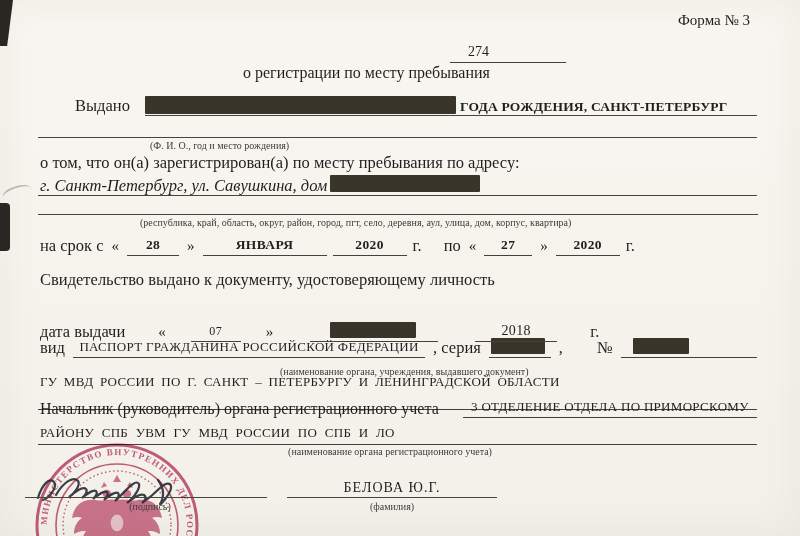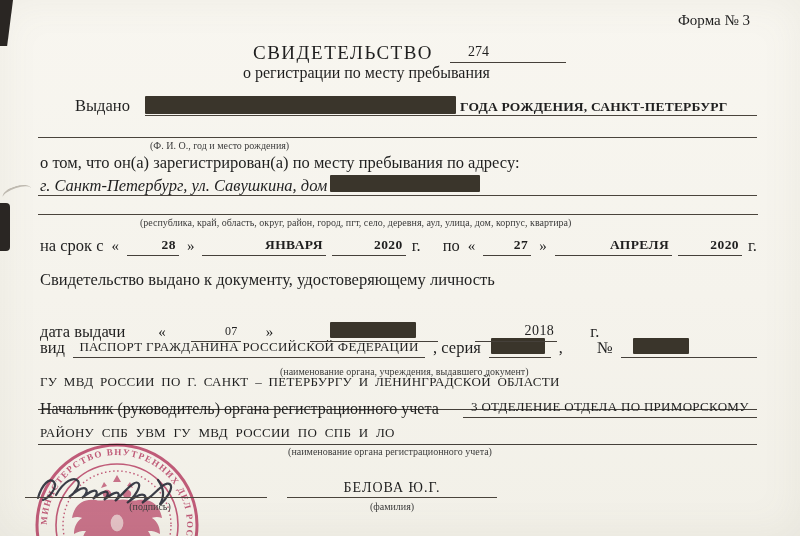--- a/index.html
+++ b/index.html
@@ -12,39 +12,38 @@
     color:#1f1f1f;
     box-shadow:inset 0 0 40px rgba(120,110,90,.08);
   }
   .abs{position:absolute;}
   .cap{font-size:10px;color:#3b3b3b;text-align:center;white-space:nowrap;}
   .caps13{font-size:13px;letter-spacing:.3px;white-space:nowrap;}
   .lbl16{font-size:16.5px;white-space:nowrap;}
   .hline{height:1px;background:#4a443c;}
   .redact{background:#3a352b;border-radius:1px;}
   .fieldrow{display:flex;align-items:flex-end;}
-  .fcell{border-bottom:1.2px solid #45403a;text-align:right;font-weight:bold;
+  .fcell{border-bottom:1.2px solid #45403a;text-align:center;font-weight:bold;
          font-size:13.5px;letter-spacing:.4px;padding:0 3px 2px;white-space:nowrap;}
   .quote{font-size:15px;padding:0 2px 1px;}
   .barcell{position:relative;border-bottom:1.2px solid #45403a;height:20px;}
   .barcell .redact{position:absolute;bottom:3px;height:16px;}
   .stamp-svg{mix-blend-mode:multiply;opacity:.88;}
 </style>
 </head>
 <body>
 
 <div class="page">
 
   <div class="abs" style="left:0;top:0;width:13px;height:46px;background:#2a2623;clip-path:polygon(0 0,100% 0,55% 100%,0 100%);"></div>
   <div class="abs" style="left:0;top:203px;width:10px;height:48px;background:#2a2623;border-radius:0 4px 4px 0;"></div>
   <div class="abs" style="left:2px;top:186px;width:30px;height:12px;border-top:2px solid #a9a398;border-radius:50%;transform:rotate(-18deg);opacity:.7;"></div>
 
   <div class="abs" style="right:50px;top:12px;font-size:15px;">Форма № 3</div>
 
-  <div class="abs" style="left:253px;top:42px;font-size:19px;letter-spacing:1.5px;">СВИДЕТЕЛЬСТВО</div>
   <div class="abs" style="left:450px;top:44px;width:116px;font-size:14px;padding-left:18px;border-bottom:1.2px solid #45403a;box-sizing:border-box;height:19px;">274</div>
   <div class="abs" style="left:243px;top:64px;font-size:16px;">о регистрации по месту пребывания</div>
 
   <div class="abs lbl16" style="left:75px;top:96px;">Выдано</div>
   <div class="abs redact" style="left:145px;top:96px;width:311px;height:18px;"></div>
   <div class="abs" style="left:460px;top:99px;font-size:13.5px;font-weight:bold;letter-spacing:.2px;white-space:nowrap;">ГОДА РОЖДЕНИЯ, САНКТ-ПЕТЕРБУРГ</div>
   <div class="abs hline" style="left:145px;top:115px;width:612px;"></div>
 
   <div class="abs hline" style="left:38px;top:137px;width:719px;"></div>
   <div class="abs cap" style="left:150px;top:140px;">(Ф. И. О., год и место рождения)</div>
@@ -62,21 +61,20 @@
     <span class="quote">«</span>
     <span class="fcell" style="width:46px;">28</span>
     <span class="quote">»</span>
     <span class="fcell" style="width:118px;">ЯНВАРЯ</span>
     <span class="fcell" style="width:68px;">2020</span>
     <span class="lbl16">г.</span>
     <span class="lbl16" style="margin-left:16px;">по</span>
     <span class="quote">«</span>
     <span class="fcell" style="width:42px;">27</span>
     <span class="quote">»</span>
-    <span class="fcell" style="width:112px;">АПРЕЛЯ</span>
     <span class="fcell" style="width:58px;">2020</span>
     <span class="lbl16">г.</span>
   </div>
 
   <div class="abs lbl16" style="left:40px;top:270px;">Свидетельство выдано к документу, удостоверяющему личность</div>
 
   <div class="abs fieldrow" style="left:40px;top:294px;width:717px;gap:8px;margin-top:43px;">
     <span class="lbl16">вид</span>
     <span class="caps13" style="border-bottom:1.2px solid #45403a;width:352px;text-align:center;padding-bottom:2px;">ПАСПОРТ ГРАЖДАНИНА РОССИЙСКОЙ ФЕДЕРАЦИИ</span>
     <span class="lbl16">, серия</span>

